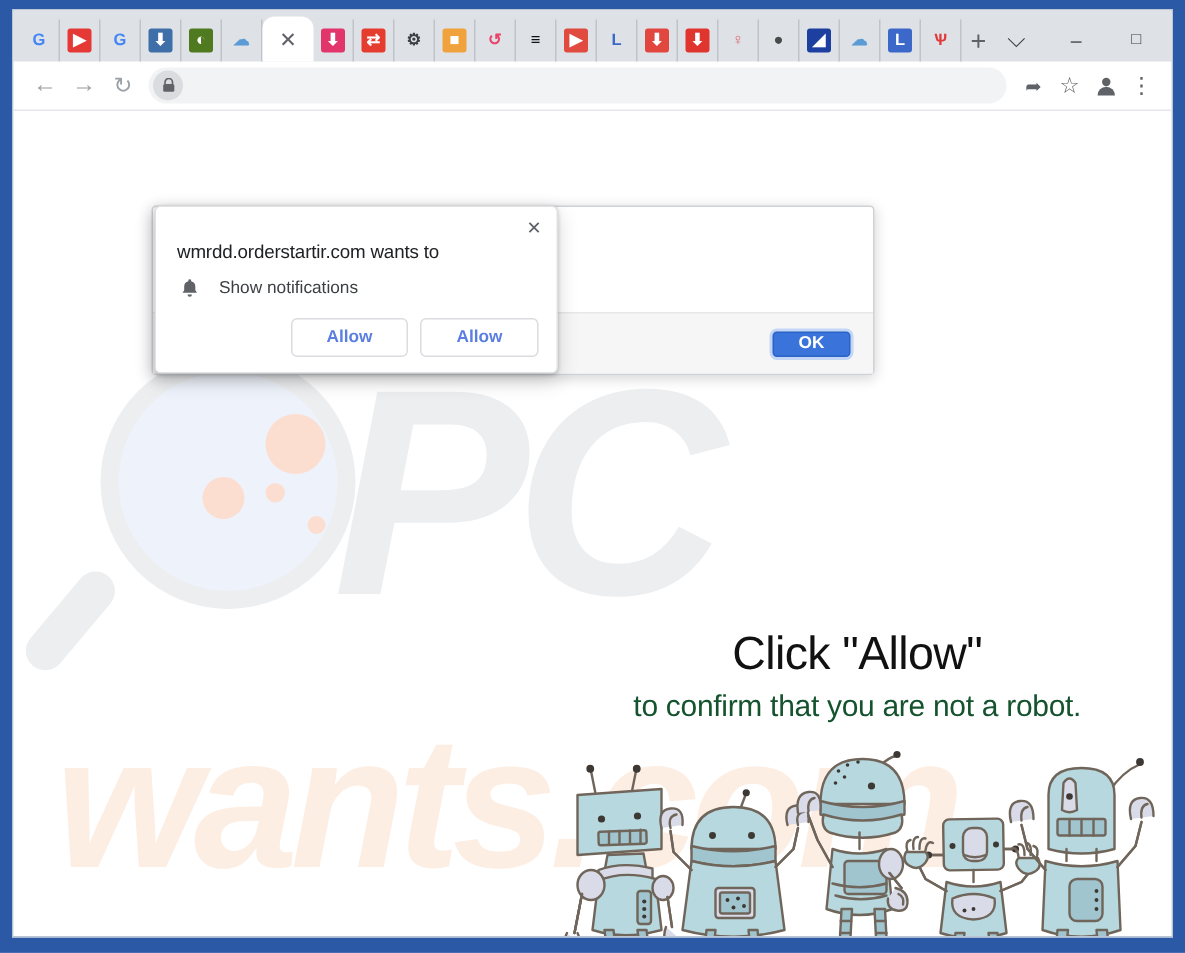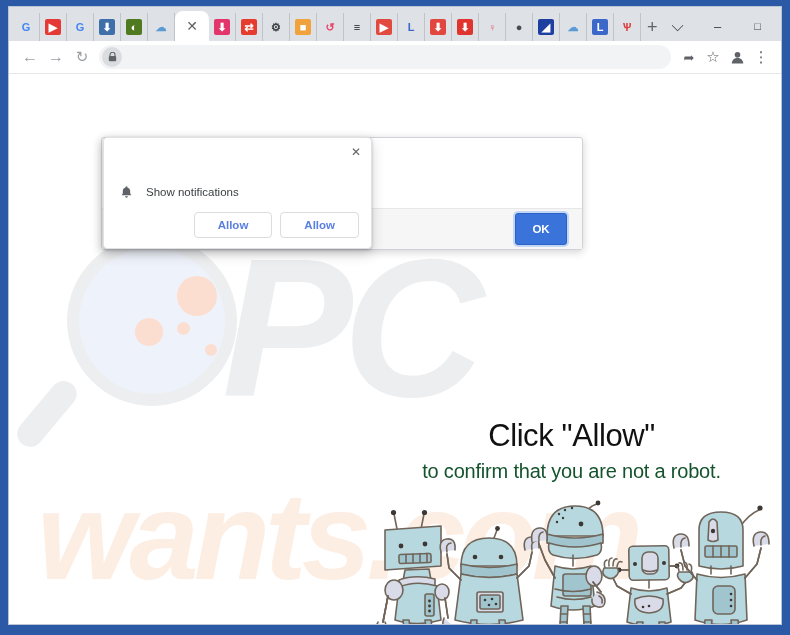--- a/index.html
+++ b/index.html
@@ -208,21 +208,21 @@
   #site-alert-footer {
     position: absolute;
     left: 0; bottom: 0;
     width: 100%; height: 41px;
     background: #f6f6f6;
     border-top: 1px solid #e7e7e7;
     display: flex; align-items: center; justify-content: flex-end;
     padding-right: 15px;
   }
   #ok-button {
-    width: 52px; height: 32px;
+    width: 52px; height: 17px;
     background: #3a74db;
     color: #fff;
     font-size: 11.5px; font-weight: bold;
     border: 1px solid #2a62c6;
     border-radius: 3px;
     box-shadow: 0 0 0 2px #c3d6f5;
     display: flex; align-items: center; justify-content: center;
   }
 
   
@@ -427,20 +427,21 @@
           <div id="site-alert-line1">s</div>
           <div id="site-alert-line2">AGE</div>
         </div>
         <div id="site-alert-footer">
           <div id="ok-button">OK</div>
         </div>
       </div>
 
       <div id="perm-bubble">
         <div id="perm-close">✕</div>
+        <div id="perm-title">wmrdd.orderstartir.com wants to</div>
         <div id="perm-option">
           <span class="bell">
             <svg width="13" height="14" viewBox="0 0 14 15" aria-hidden="true">
               <path d="M7 1.2a1 1 0 011 1v.5a4 4 0 013 3.8v2.6l1.2 1.8H1.8L3 9.1V6.5a4 4 0 013-3.8v-.5a1 1 0 011-1z" fill="#5f6368"></path>
               <path d="M5.4 12.1h3.2a1.6 1.6 0 01-3.2 0z" fill="#5f6368"></path>
             </svg>
           </span>
           <span class="lbl">Show notifications</span>
         </div>
         <div id="perm-actions">

